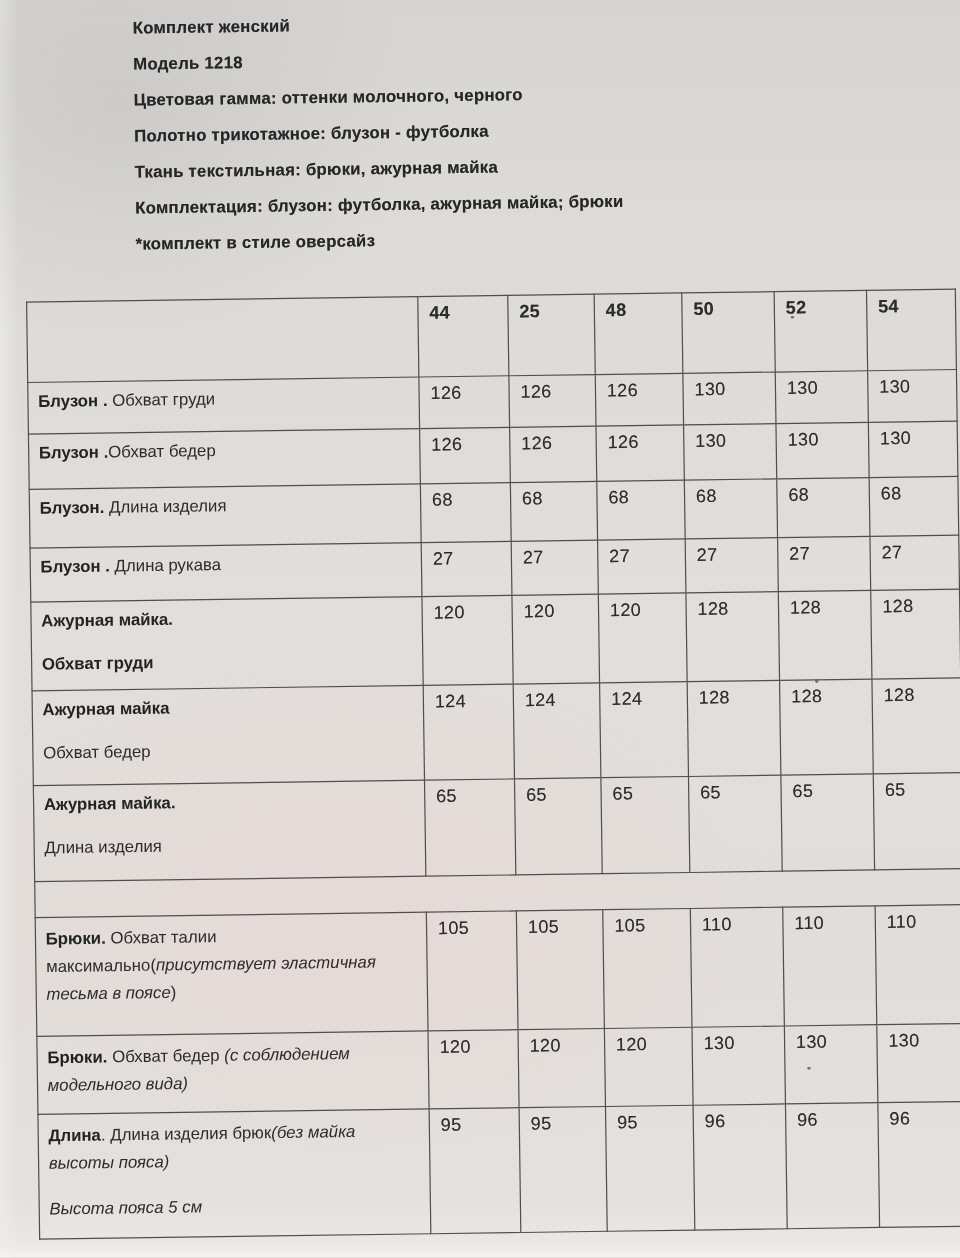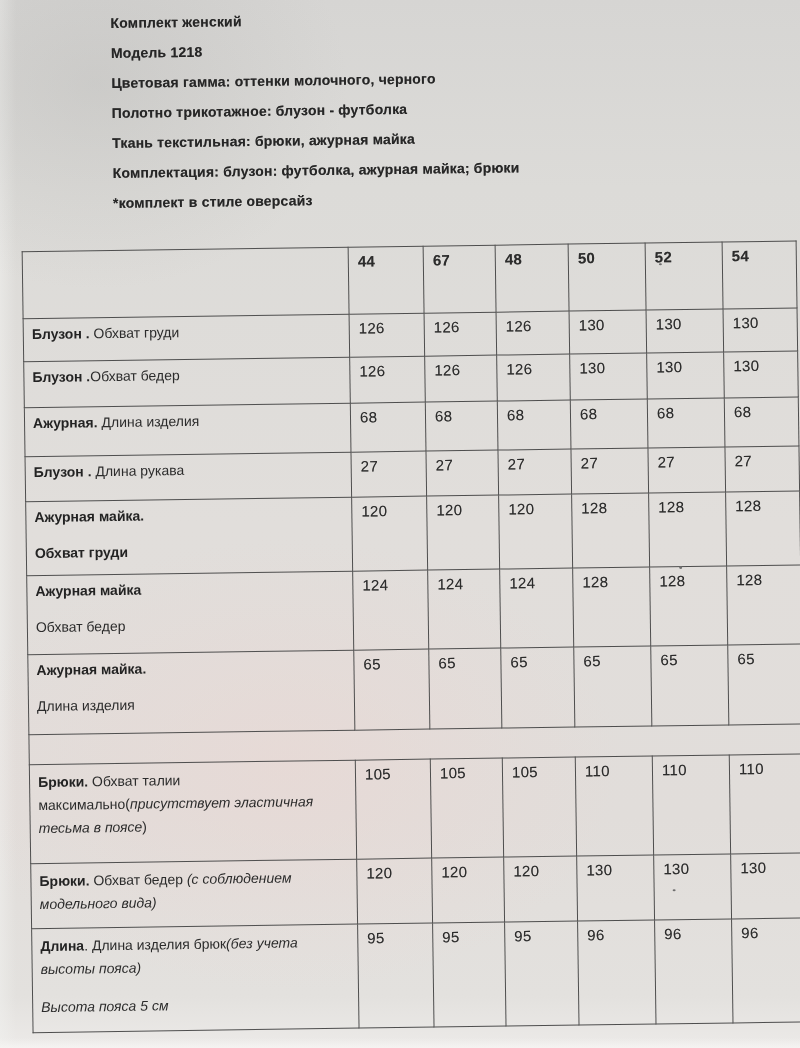--- a/index.html
+++ b/index.html
@@ -101,21 +101,21 @@
             <col style="width:72px">
           <col style="width:73px">
             <col style="width:77px">
             <col style="width:77px">
             <col style="width:74px">
         </colgroup>
         <thead>
           <tr>
             <td class="label"></td>
             <td class="val">44</td>
-            <td class="val">67</td>
+            <td class="val">25</td>
             <td class="val">48</td>
             <td class="val">50</td>
             <td class="val">52</td>
             <td class="val">54</td>
           </tr>
         </thead>
         <tbody>
             <tr>
               <td class="label">
                 <div class="lbl-line"><span class="b">Блузон .</span><span> Обхват груди</span></div>
@@ -133,21 +133,21 @@
               </td>
               <td class="val">126</td>
               <td class="val">126</td>
               <td class="val">126</td>
               <td class="val">130</td>
               <td class="val">130</td>
               <td class="val">130</td>
             </tr>
             <tr>
               <td class="label">
-                <div class="lbl-line"><span class="b">Ажурная.</span><span> Длина изделия</span></div>
+                <div class="lbl-line"><span class="b">Блузон.</span><span> Длина изделия</span></div>
               </td>
               <td class="val">68</td>
               <td class="val">68</td>
               <td class="val">68</td>
               <td class="val">68</td>
               <td class="val">68</td>
               <td class="val">68</td>
             </tr>
             <tr>
               <td class="label">
@@ -232,21 +232,21 @@
               </td>
               <td class="val">120</td>
               <td class="val">120</td>
               <td class="val">120</td>
               <td class="val">130</td>
               <td class="val">130</td>
               <td class="val">130</td>
             </tr>
             <tr>
               <td class="label">
-                <div class="lbl-line"><span class="b">Длина</span><span>. Длина изделия брюк</span><span class="i">(без учета</span></div>
+                <div class="lbl-line"><span class="b">Длина</span><span>. Длина изделия брюк</span><span class="i">(без майка</span></div>
                 <div class="lbl-line"><span class="i">высоты пояса)</span></div>
                 <div class="lbl-line blank"></div>
                 <div class="lbl-line"><span class="i">Высота пояса 5 см</span></div>
               </td>
               <td class="val">95</td>
               <td class="val">95</td>
               <td class="val">95</td>
               <td class="val">96</td>
               <td class="val">96</td>
               <td class="val">96</td>

